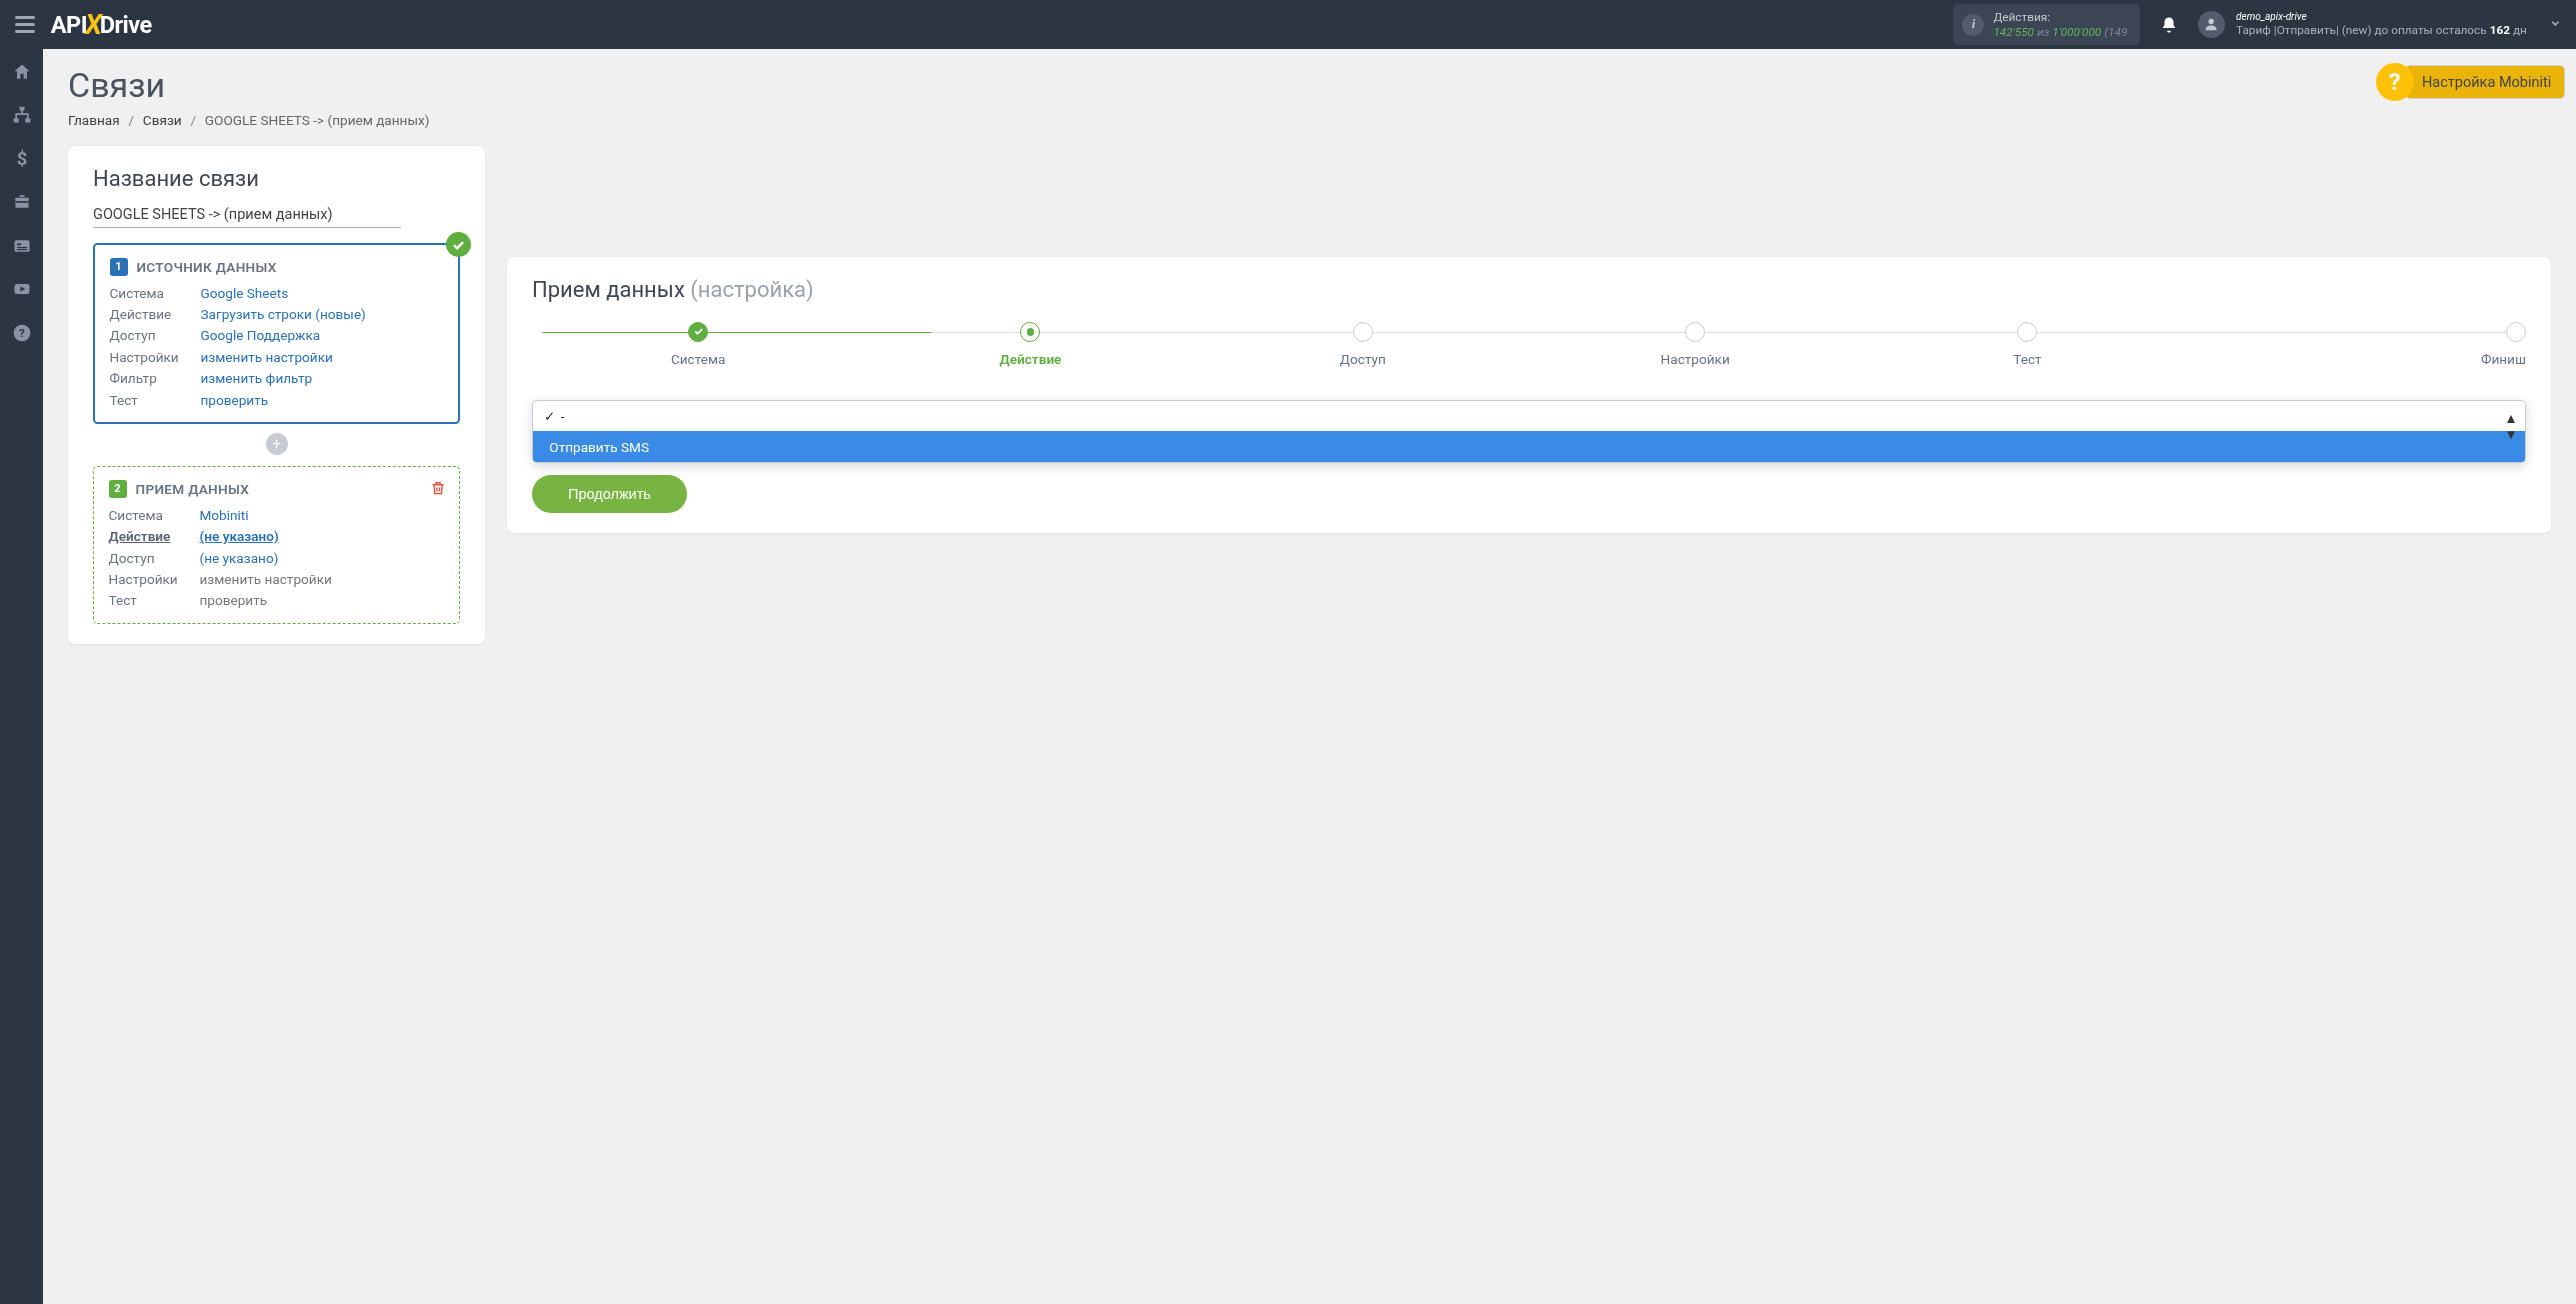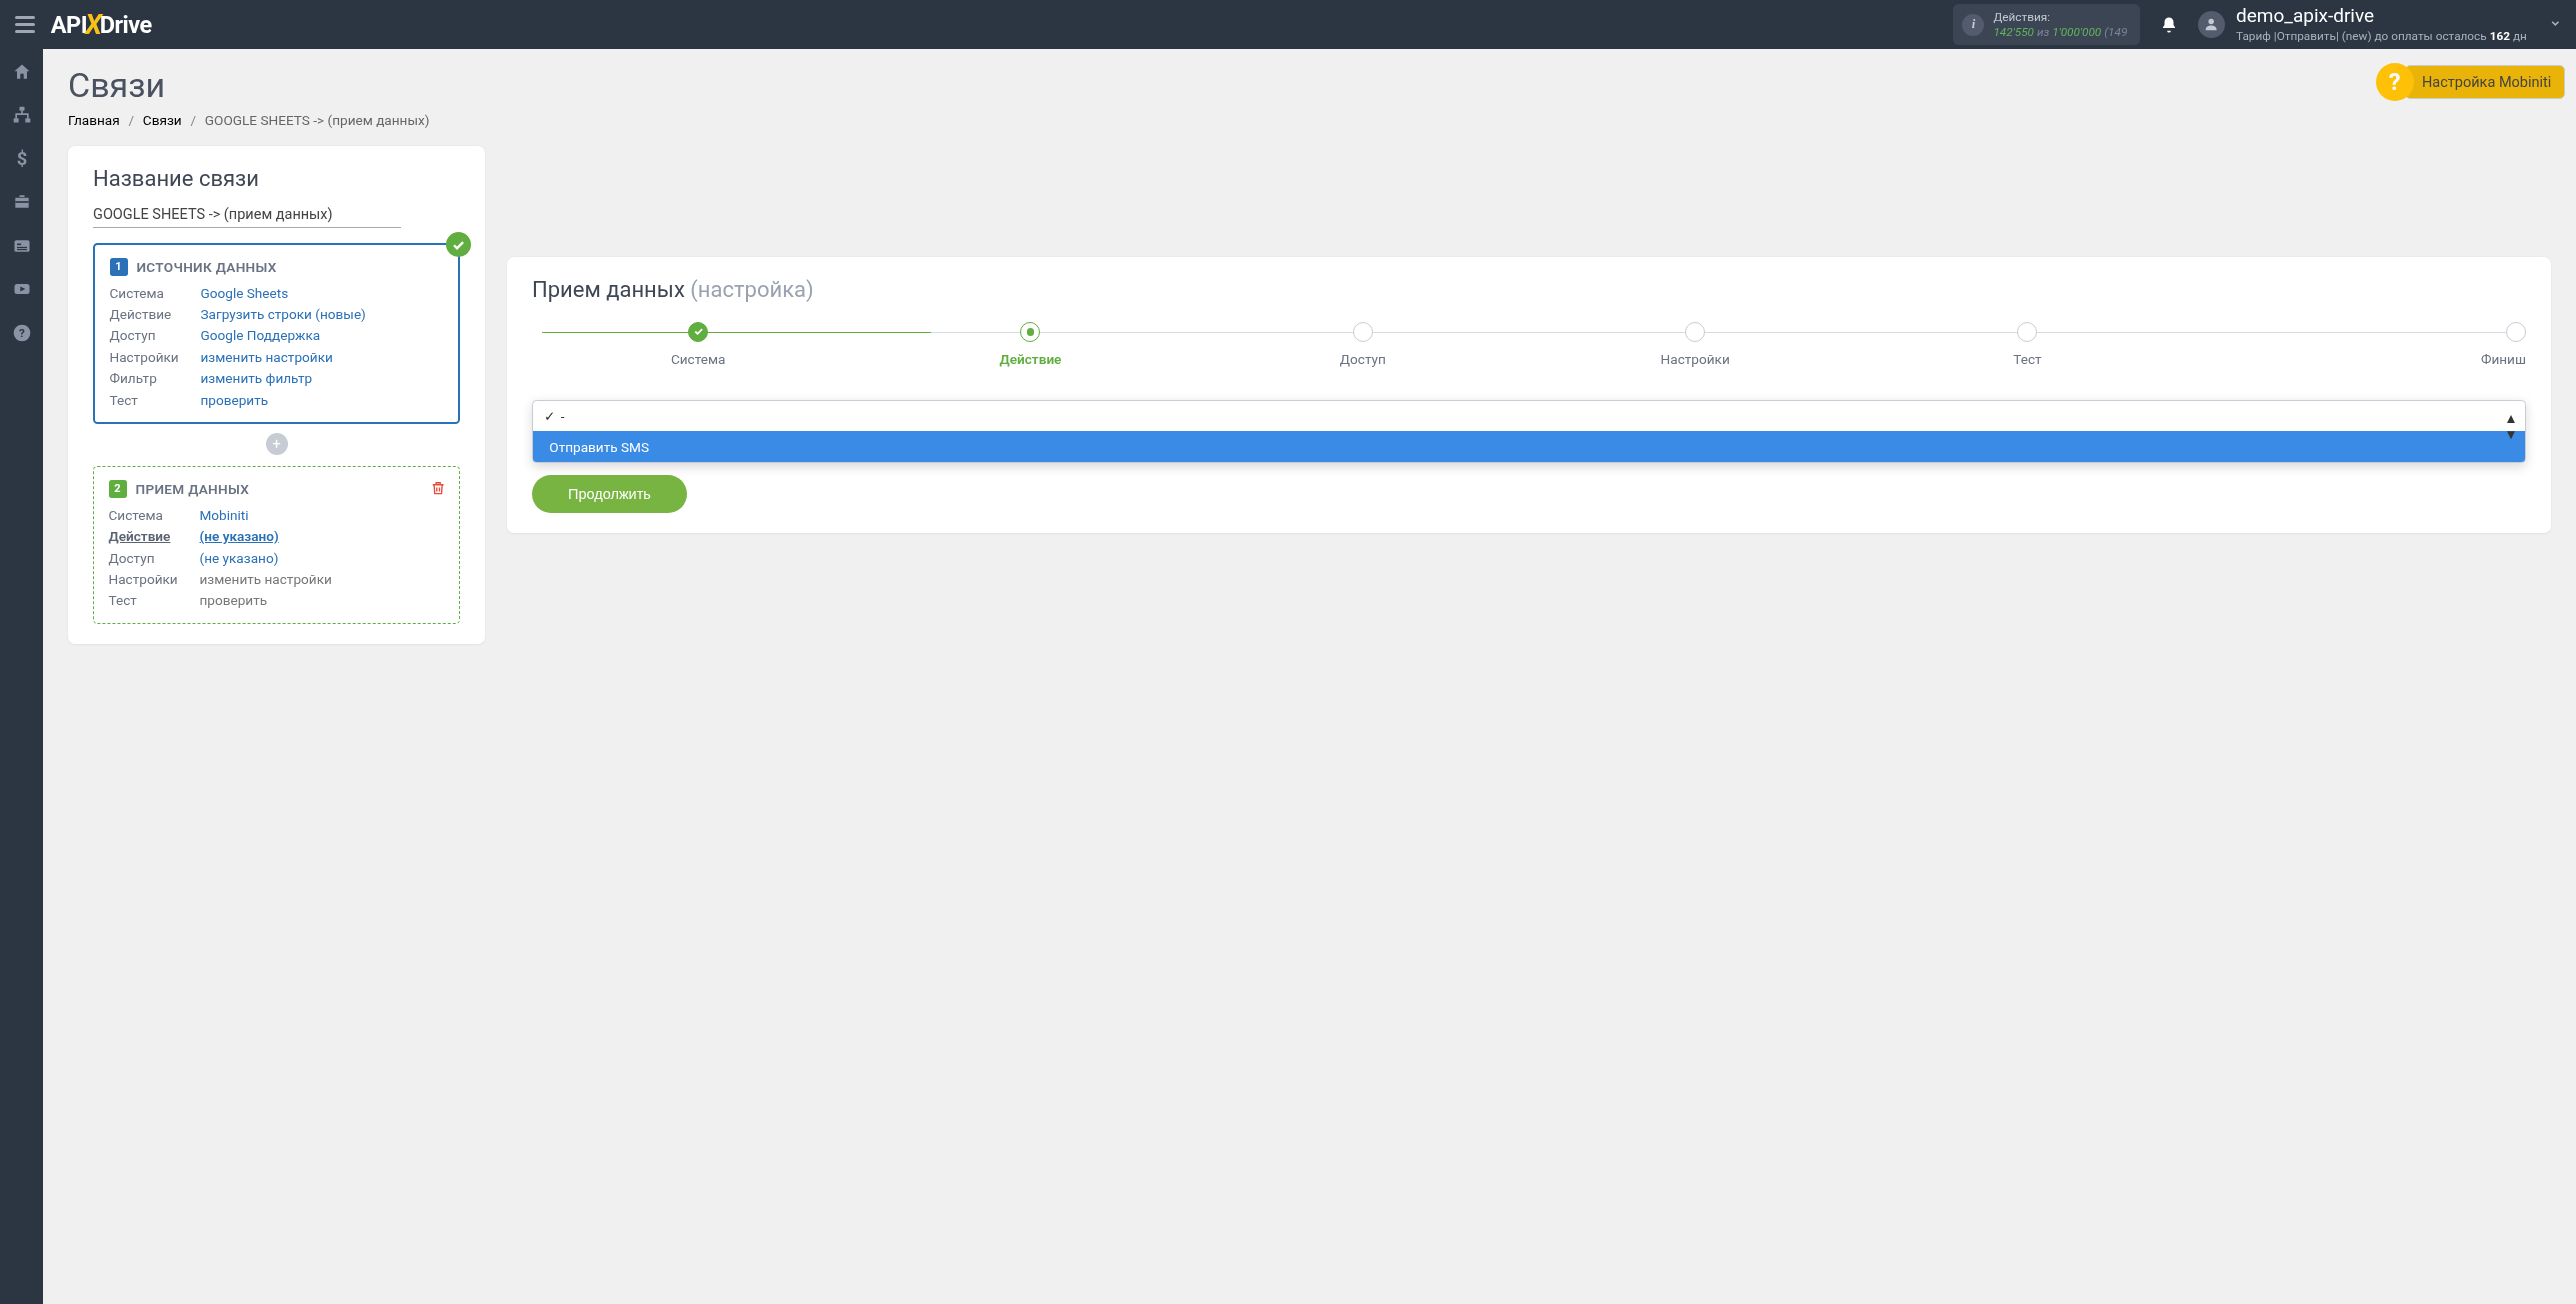--- a/index.html
+++ b/index.html
@@ -18,36 +18,36 @@
 .info-circle { width: 22px; height: 22px; border-radius: 50%; background: #525c6c; display: flex; align-items: center; justify-content: center; margin-right: 9px; flex-shrink: 0; color: #ccc; font-style: italic; font-weight: bold; font-size: 12.7px; font-family: Georgia, serif; }
 .actions-text { font-size: 11.8px; line-height: 1.25; overflow: hidden; white-space: nowrap; }
 .actions-label { color: #c4cad3; }
 .actions-values { color: #62b25f; font-style: italic; }
 .actions-values .of { color: #7a8496; }
 .actions-values .incomplete { color: #7a8496; }
 .bell-icon { width: 18px; height: 18px; margin-right: 20px; cursor: pointer; }
 .user-block { display: flex; align-items: center; cursor: pointer; }
 .user-avatar { width: 27px; height: 27px; border-radius: 50%; background: #525c6c; display: flex; align-items: center; justify-content: center; margin-right: 11px; }
 .user-info { line-height: 1.3; }
-.user-name { font-size: 19px; color: #fff; }
+.user-name { font-size: 10px; color: #fff; font-style: italic; }
 .user-plan { font-size: 11.8px; color: #aab1be; }
 .user-plan b { color: #fff; }
 .chevron { margin-left: 22px; }
 
 
 .layout { display: flex; }
 .sidebar { width: 43px; background: #2c3542; min-height: calc(100vh - 49px); display: flex; flex-direction: column; align-items: center; padding-top: 12.7px; gap: 23.5px; }
 .sidebar-item { width: 20px; height: 20px; color: #8a93a3; cursor: pointer; display: flex; align-items: center; justify-content: center; }
 .sidebar-item svg { width: 100%; height: 100%; }
 
 
 .content { flex: 1; padding: 16.3px 25px; }
 .page-title { font-size: 34px; color: #4a5260; font-weight: 400; margin-bottom: 7.2px; }
 .breadcrumbs { font-size: 13.6px; color: #666; margin-bottom: 18px; }
-.breadcrumbs a { color: #000000; text-decoration: none; }
+.breadcrumbs a { color: #404040; text-decoration: none; }
 .breadcrumbs .sep { margin: 0 5.4px; color: #888; }
 .breadcrumbs .current { color: #666; }
 
 .help-pill { position: absolute; top: 63px; right: 11px; display: flex; align-items: center; }
 .help-circle { width: 38px; height: 38px; border-radius: 50%; background: #ffc107; display: flex; align-items: center; justify-content: center; color: #fff; font-size: 23.5px; font-weight: 700; z-index: 2; margin-right: -9px; }
 .help-label { background: #eab308; border: 0.9px solid #ccc; border-radius: 5.4px; padding: 7.2px 12.7px 7.2px 16.3px; font-size: 14.5px; color: #444; }
 
 .panels { display: flex; gap: 22px; align-items: center; }
 
 

